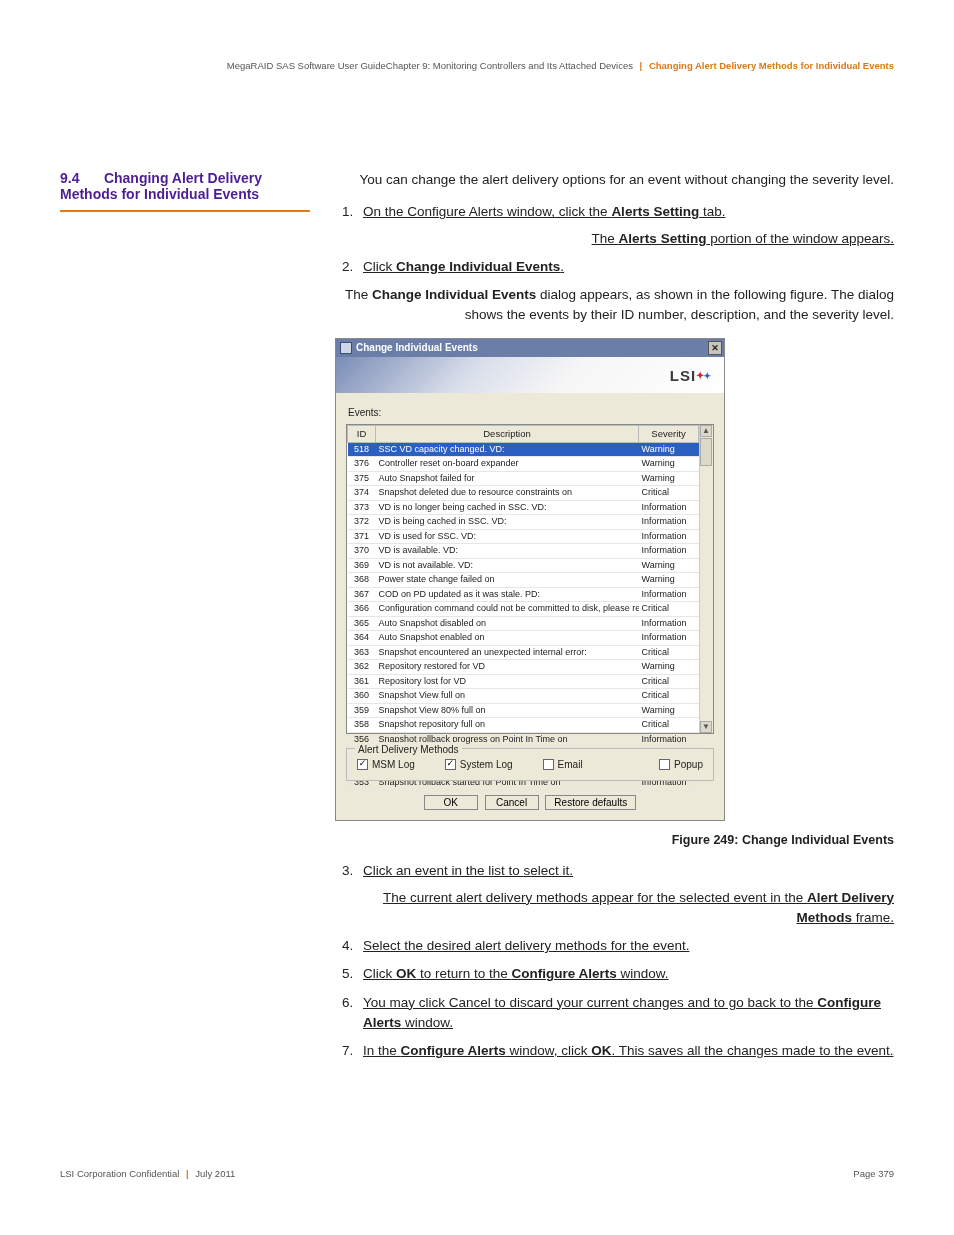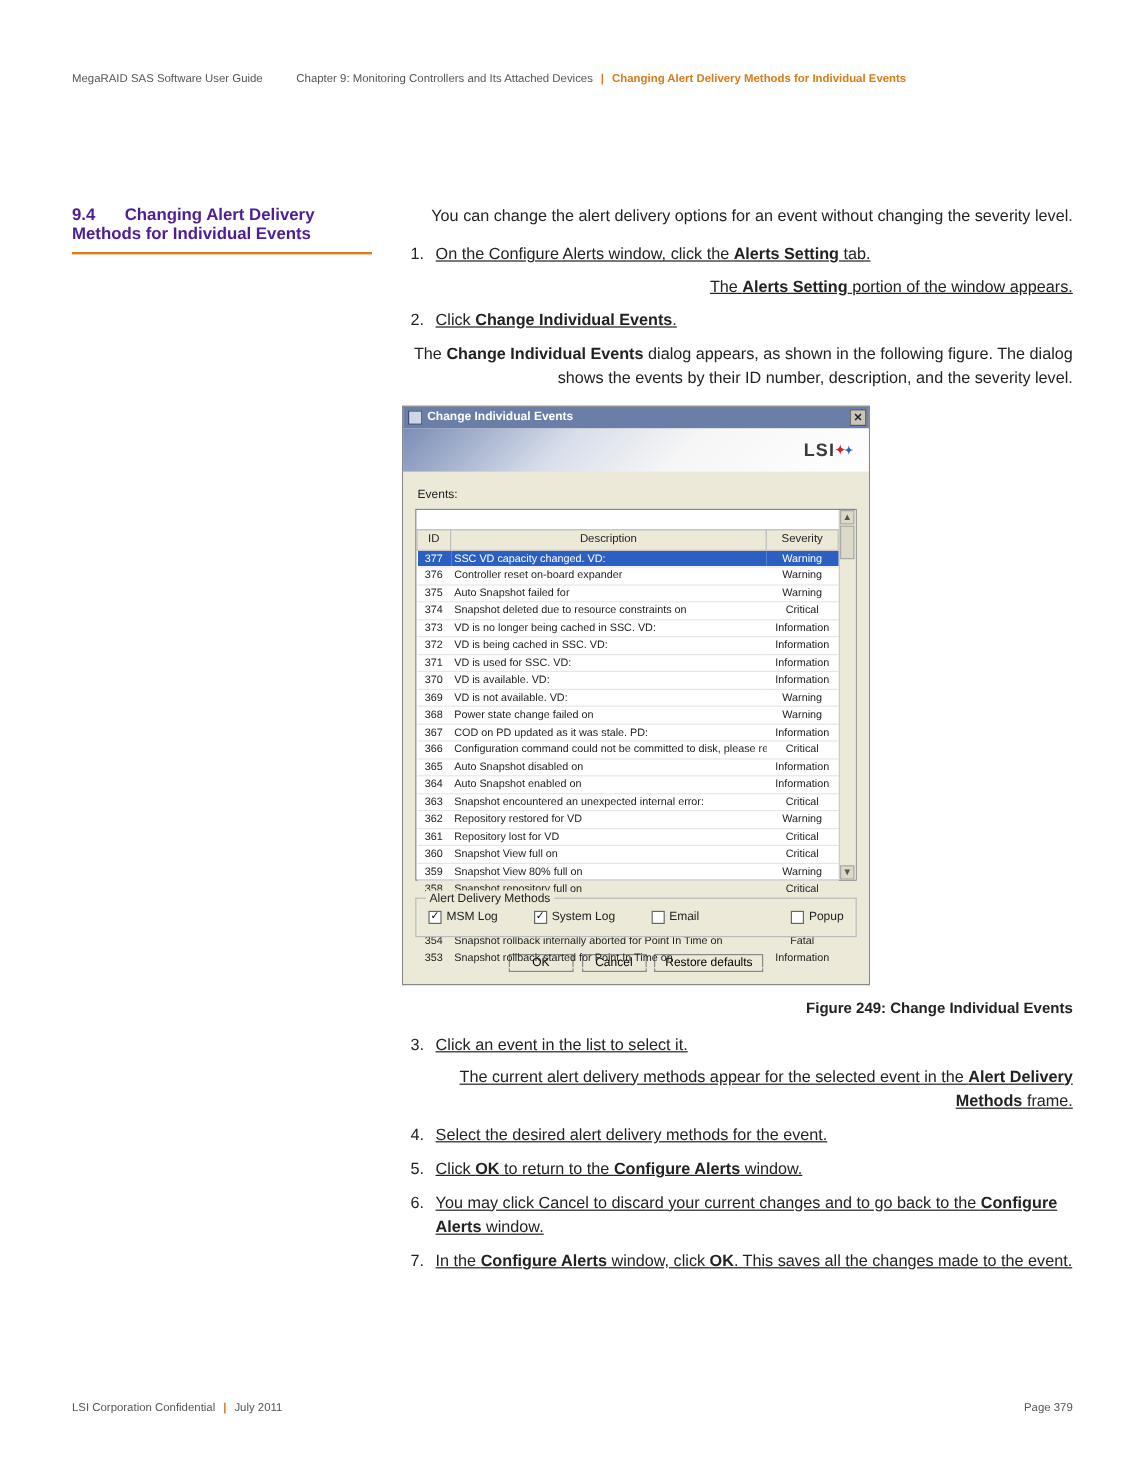--- a/index.html
+++ b/index.html
@@ -10,22 +10,21 @@
     height: 1235px;
     position: relative;
     color: #000;
   }
   .page-header {
     position: absolute;
     top: 60px; left: 60px; right: 60px;
     font-size: 9.5px;
     color: #555;
     display: flex;
-    justify-content: flex-start;
-    gap: 28px;
+    justify-content: flex-end;
   }
   .page-header .right { text-align: right; }
   .orange { color: #d97a1a; font-weight: bold; }
   .sep { color: #d97a1a; font-weight: bold; margin: 0 4px; }
 
   .section-heading {
     position: absolute;
     top: 170px; left: 60px;
     width: 250px;
     font-size: 14px;
@@ -99,21 +98,21 @@
   .dlg-body { padding: 6px 10px 10px 10px; background:#ece9d8; }
   .events-label { font-size:10px; margin: 6px 0 4px 2px; }
   .events-table-wrap {
     border: 1px solid #888;
     background: #fff;
     max-height: 310px;
     position: relative;
     display:flex;
   }
   .events-table { flex:1; }
-  .events-table table { width: 100%; border-collapse: collapse; table-layout: fixed; margin-top: 16px; }
+  .events-table table { width: 100%; border-collapse: collapse; table-layout: fixed; }
   .events-table th {
     background: #ece9d8;
     border: 1px solid #bbb;
     font-weight: normal;
     font-size: 9.5px;
     padding: 1px 3px;
     text-align: center;
   }
   .events-table td {
     border-bottom: 1px solid #e6e6e6;
@@ -122,21 +121,21 @@
     height: 12px;
     white-space: nowrap;
     overflow: hidden;
     text-overflow: clip;
   }
   .events-table tr.sel td {
     background: #2b5fc1;
     color: #fff;
   }
   .col-id { width: 28px; text-align:center; }
-  .col-sev { width: 60px; text-align: center; }
+  .col-sev { width: 60px; }
   .scrollbar {
     width: 14px;
     background: #ece9d8;
     border-left: 1px solid #ccc;
     position: relative;
   }
   .scrollbar .sb-btn {
     width: 12px; height: 12px; background: #ddd9c8; border:1px solid #aaa;
     position:absolute; left:0;
     font-size:8px; text-align:center; line-height:10px; color:#555;
@@ -241,21 +240,21 @@
           <table>
             <thead>
               <tr>
                 <th class="col-id">ID</th>
                 <th>Description</th>
                 <th class="col-sev">Severity</th>
               </tr>
             </thead>
             <tbody id="events-tbody">
                 <tr class="sel">
-                  <td class="col-id">377</td>
+                  <td class="col-id">518</td>
                   <td>SSC VD capacity changed. VD:</td>
                   <td class="col-sev">Warning</td>
                 </tr>
                 <tr>
                   <td class="col-id">376</td>
                   <td>Controller reset on-board expander</td>
                   <td class="col-sev">Warning</td>
                 </tr>
                 <tr>
                   <td class="col-id">375</td>

